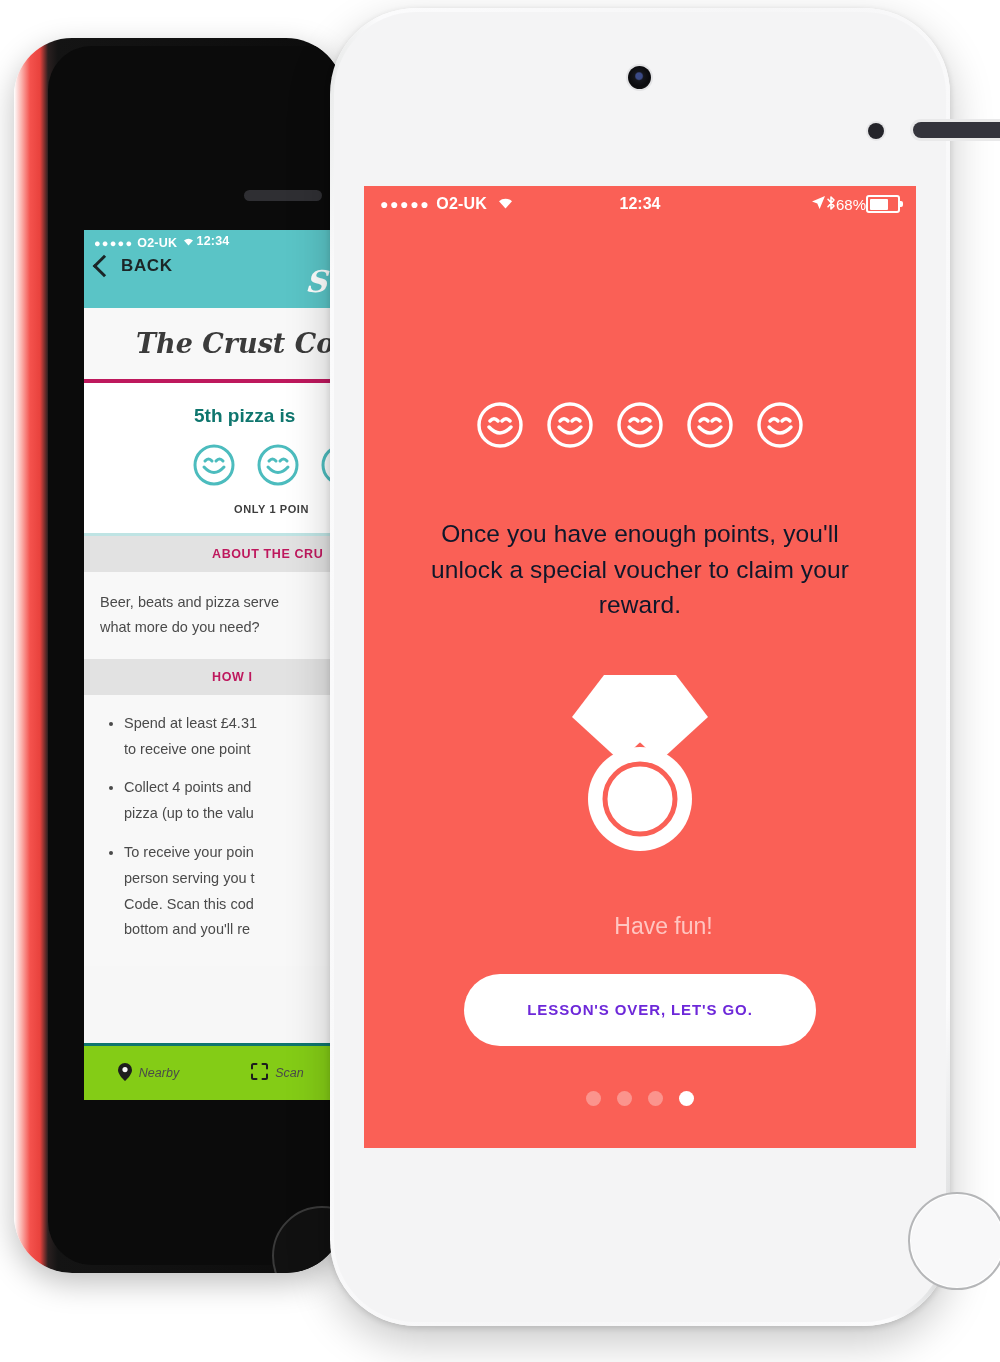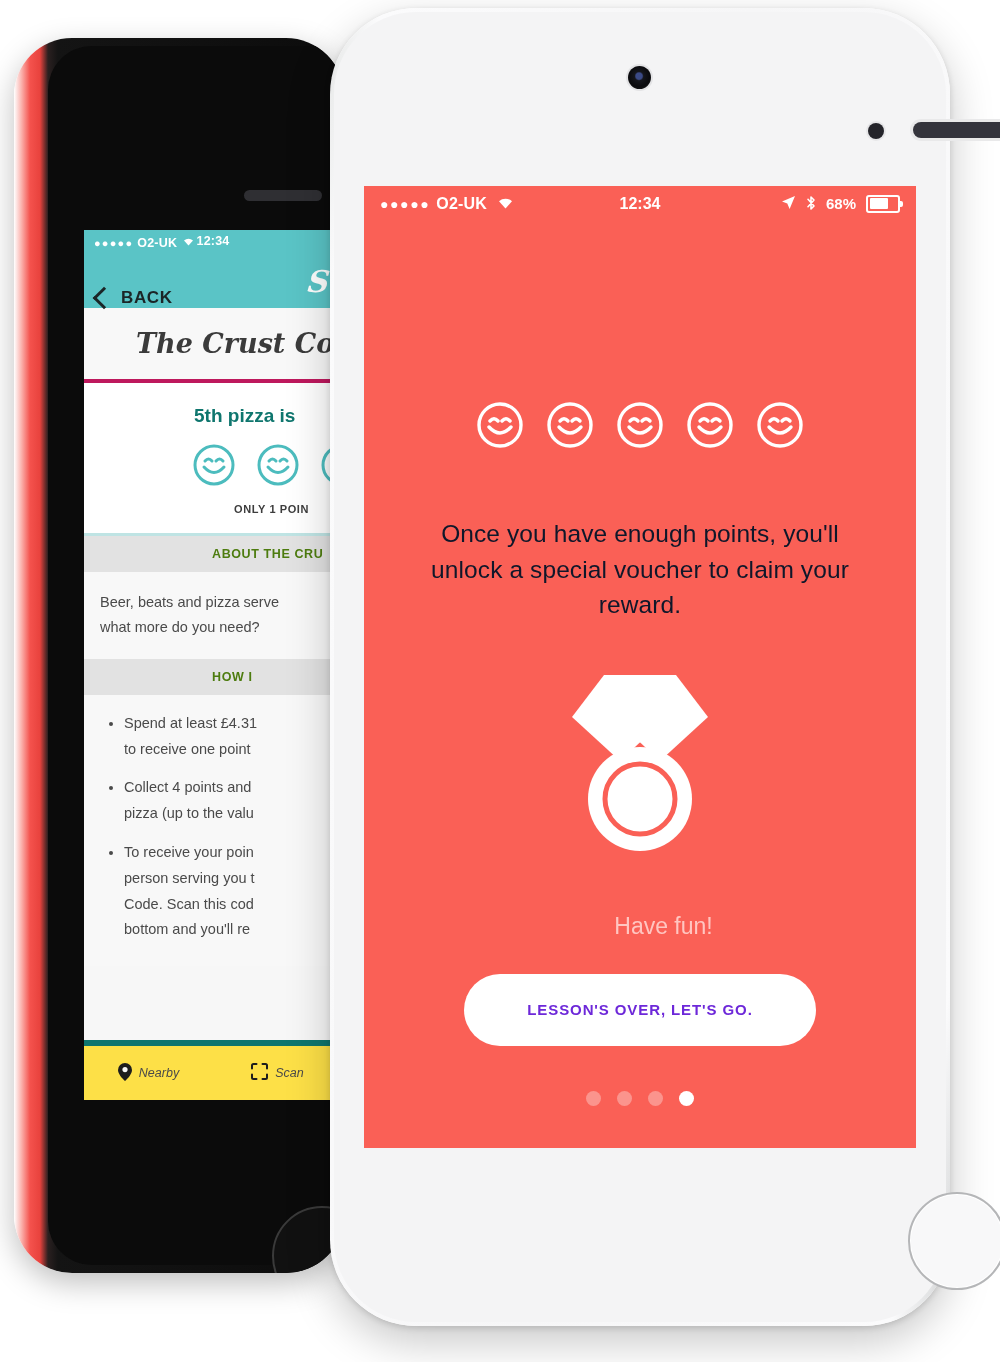--- a/index.html
+++ b/index.html
@@ -81,21 +81,21 @@
   .sb-dots { letter-spacing: 1.2px; font-size: 11px; margin-right: 4px;}
   .sb-carrier { margin-right: 5px; }
   .sb-time {
     position:absolute; left: 0; right: 0; top: 4px;
     text-align: center; font-size: 12.5px; font-weight: bold; color: #fff;
   }
   .sb-navbar {
     height: 52px;
     background: #5ac4c6;
     display: flex;
-    align-items: flex-end;
+    align-items: flex-start;
     position: relative;
     padding: 0 12px;
   }
   .sb-back {
     display: flex; align-items: center; gap: 9px;
     color: #1b2526; font-weight: bold; font-size: 17px; letter-spacing: .6px;
   }
   .chev {
     display:inline-block; width: 13px; height: 13px;
     border-left: 3px solid #1b2526; border-bottom: 3px solid #1b2526;
@@ -136,40 +136,40 @@
   .sb-faces svg { display:block; }
   .sb-points {
     font-size: 11px; font-weight: bold; color: #3d3d3d;
     letter-spacing: .6px; margin: 16px 0 4px 150px;
     text-align: left; white-space: nowrap;
   }
   .sb-divider { height: 3px; background: #bfe4e4; }
   .sb-section-head {
     background: #e2e2e2;
     padding: 11px 0 11px 128px;
-    font-size: 12.5px; font-weight: bold; color: #4d7c0f;
+    font-size: 12.5px; font-weight: bold; color: #be185d;
     letter-spacing: .6px; white-space: nowrap;
   }
   .sb-section-body {
     background: #f8f8f8;
     padding: 18px 0 18px 16px;
     font-size: 14.5px; color: #4a4a4a; line-height: 1.75;
     white-space: nowrap;
   }
   .sb-list {
     background: #f8f8f8;
     margin: 0; padding: 16px 0 10px 40px;
     list-style: disc;
     font-size: 14.5px; color: #4a4a4a; line-height: 1.78;
   }
   .sb-list li { margin-bottom: 13px; white-space: nowrap; }
   .sb-tabbar {
     position: absolute; left: 0; right: 0; bottom: 0;
-    height: 54px; background: #fde047;
-    border-top: 6px solid #0f766e;
+    height: 54px; background: #84cc16;
+    border-top: 3px solid #0f766e;
     display: flex; align-items: center; margin-top: 20px;
   }
   .sb-tab {
     flex: 1; display: flex; align-items: center; justify-content: center;
     gap: 7px; font-size: 12.5px; color: #4a4a4a; font-style: italic;
   }
 
   
   .phone-front {
     position: absolute;
@@ -229,22 +229,22 @@
     position: relative;
   }
   .fs-dots { letter-spacing: 1.6px; font-size: 14px; margin-right: 6px; }
   .fs-carrier { letter-spacing: .2px; }
   .fs-wifi { margin-left: 9px; font-size: 15px; }
   .fs-time {
     position: absolute; left: 0; right: 0; text-align: center;
     font-size: 16px; font-weight: bold;
   }
   .fs-right {
-    margin-left: auto; display: flex; align-items: flex-start; gap: 10px;
-    font-size: 15px; font-weight: bold;
+    margin-left: auto; display: flex; align-items: center; gap: 0;
+    font-size: 15px; font-weight: normal;
   }
   .fs-battery {
     width: 30px; height: 14px; border: 2px solid #fff; border-radius: 3px;
     position: relative; display:inline-block;
   }
   .fs-battery::before {
     content:""; position:absolute; left:1.5px; top:1.5px; bottom:1.5px; width: 18px;
     background:#fff; border-radius:1px;
   }
   .fs-battery::after {

